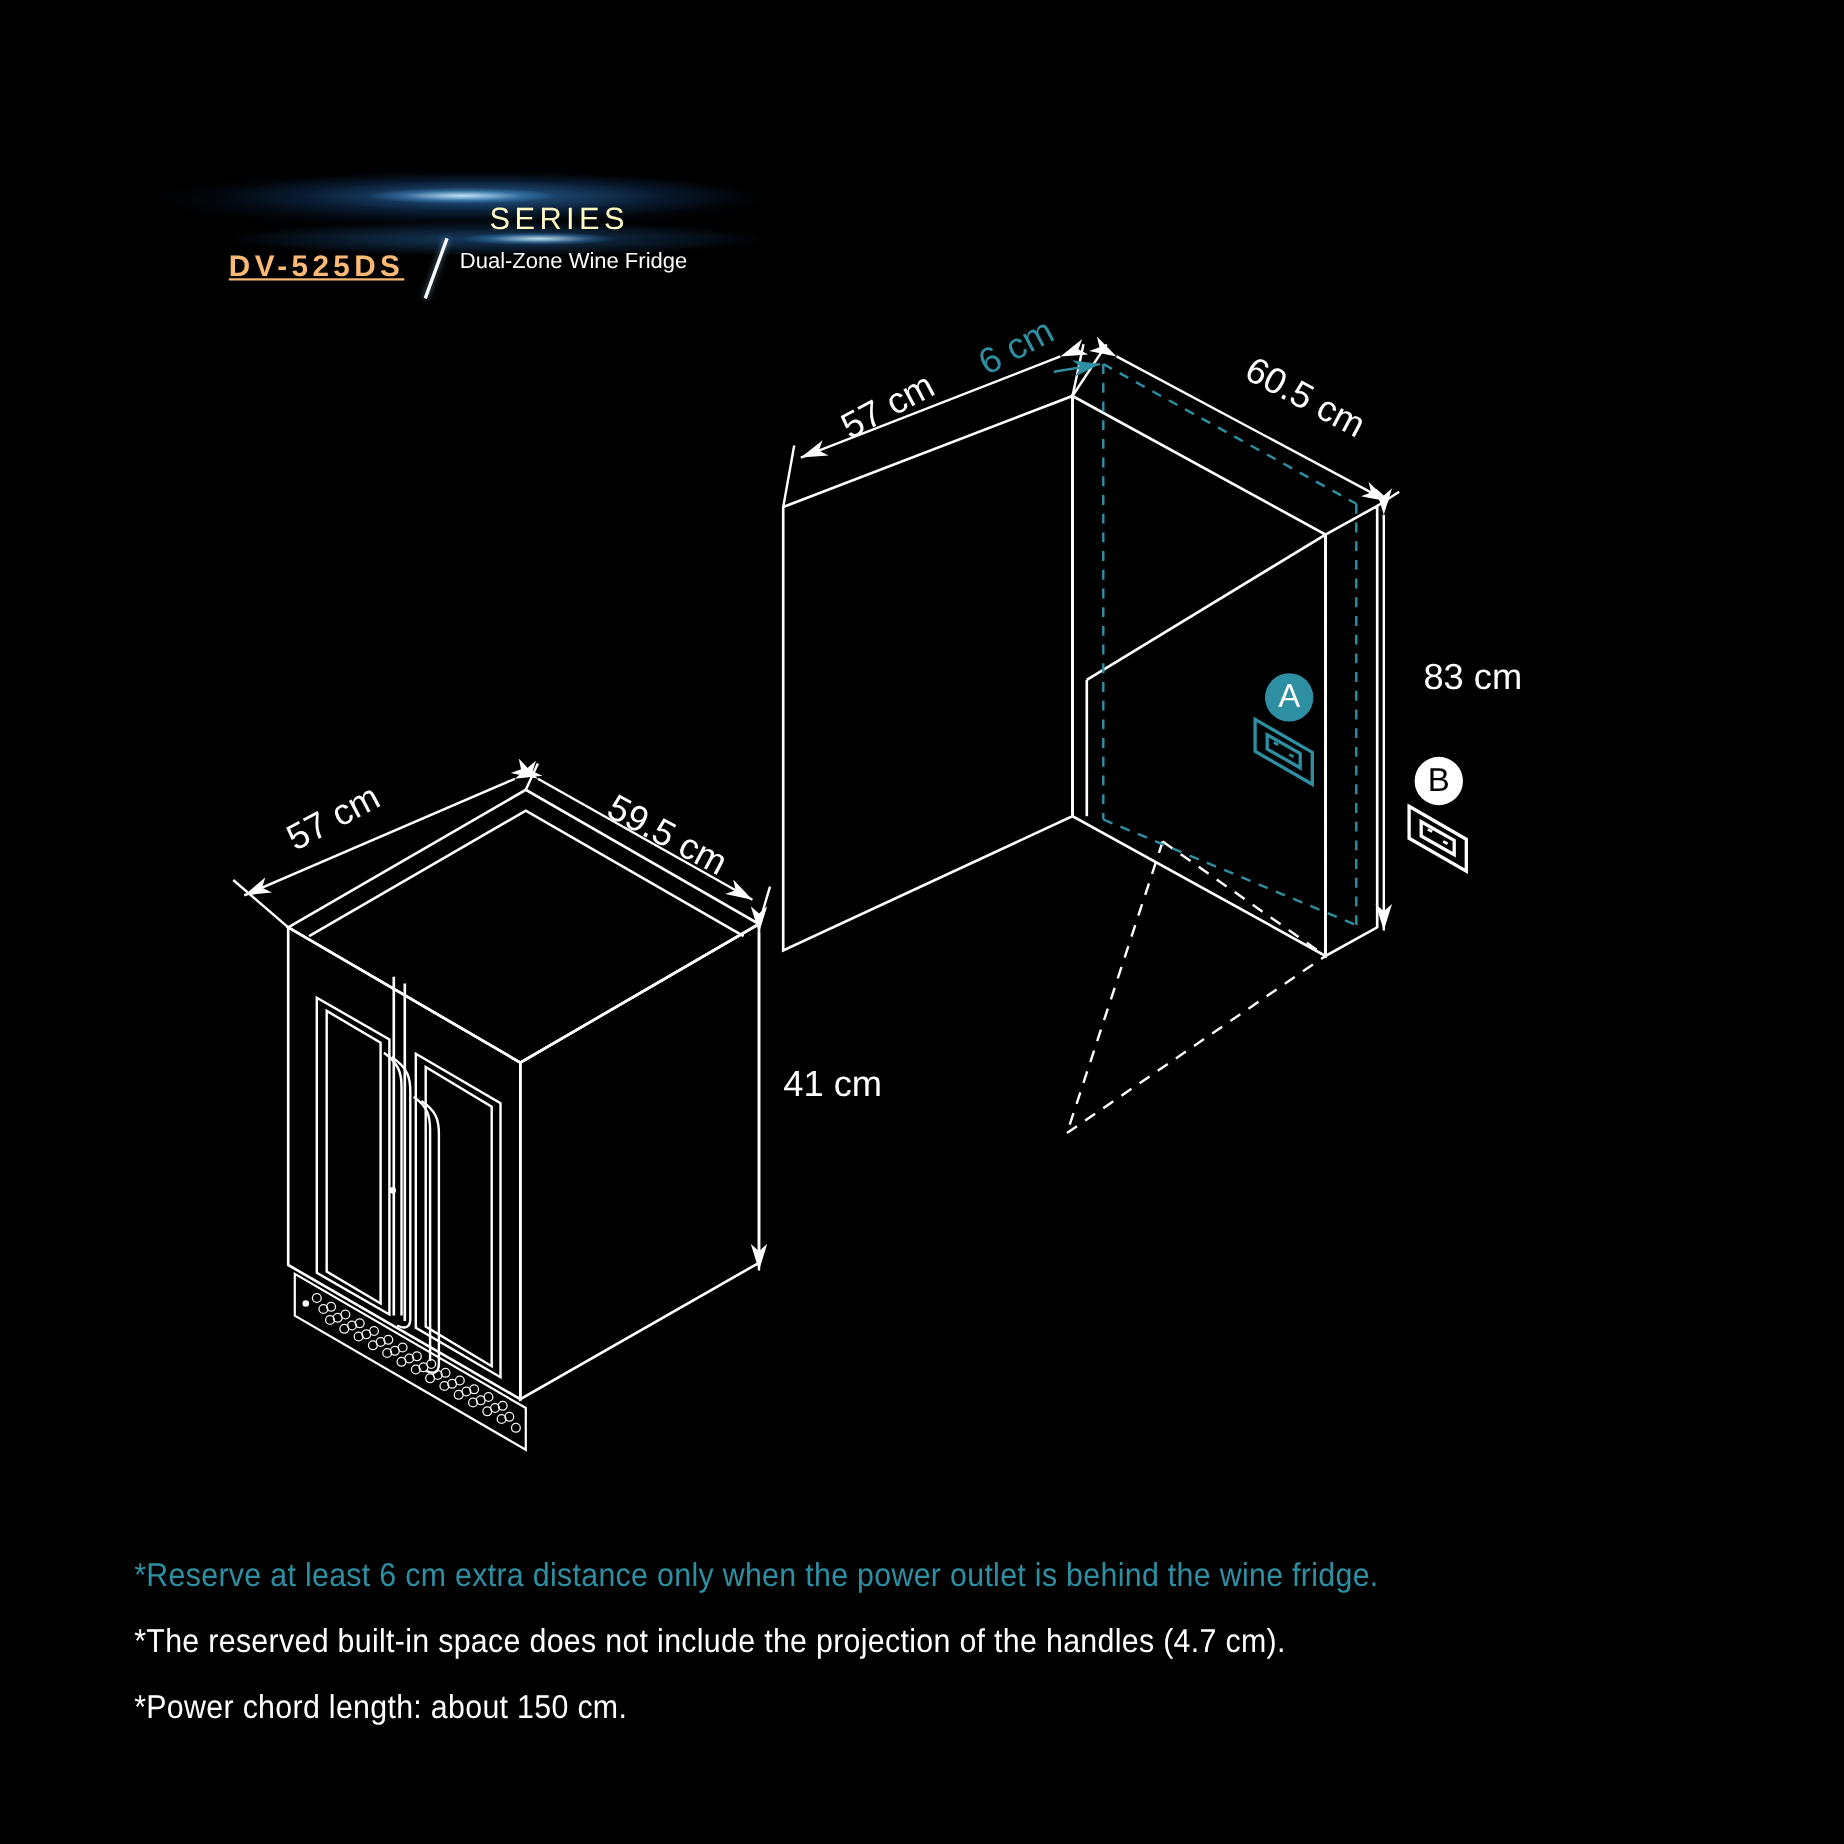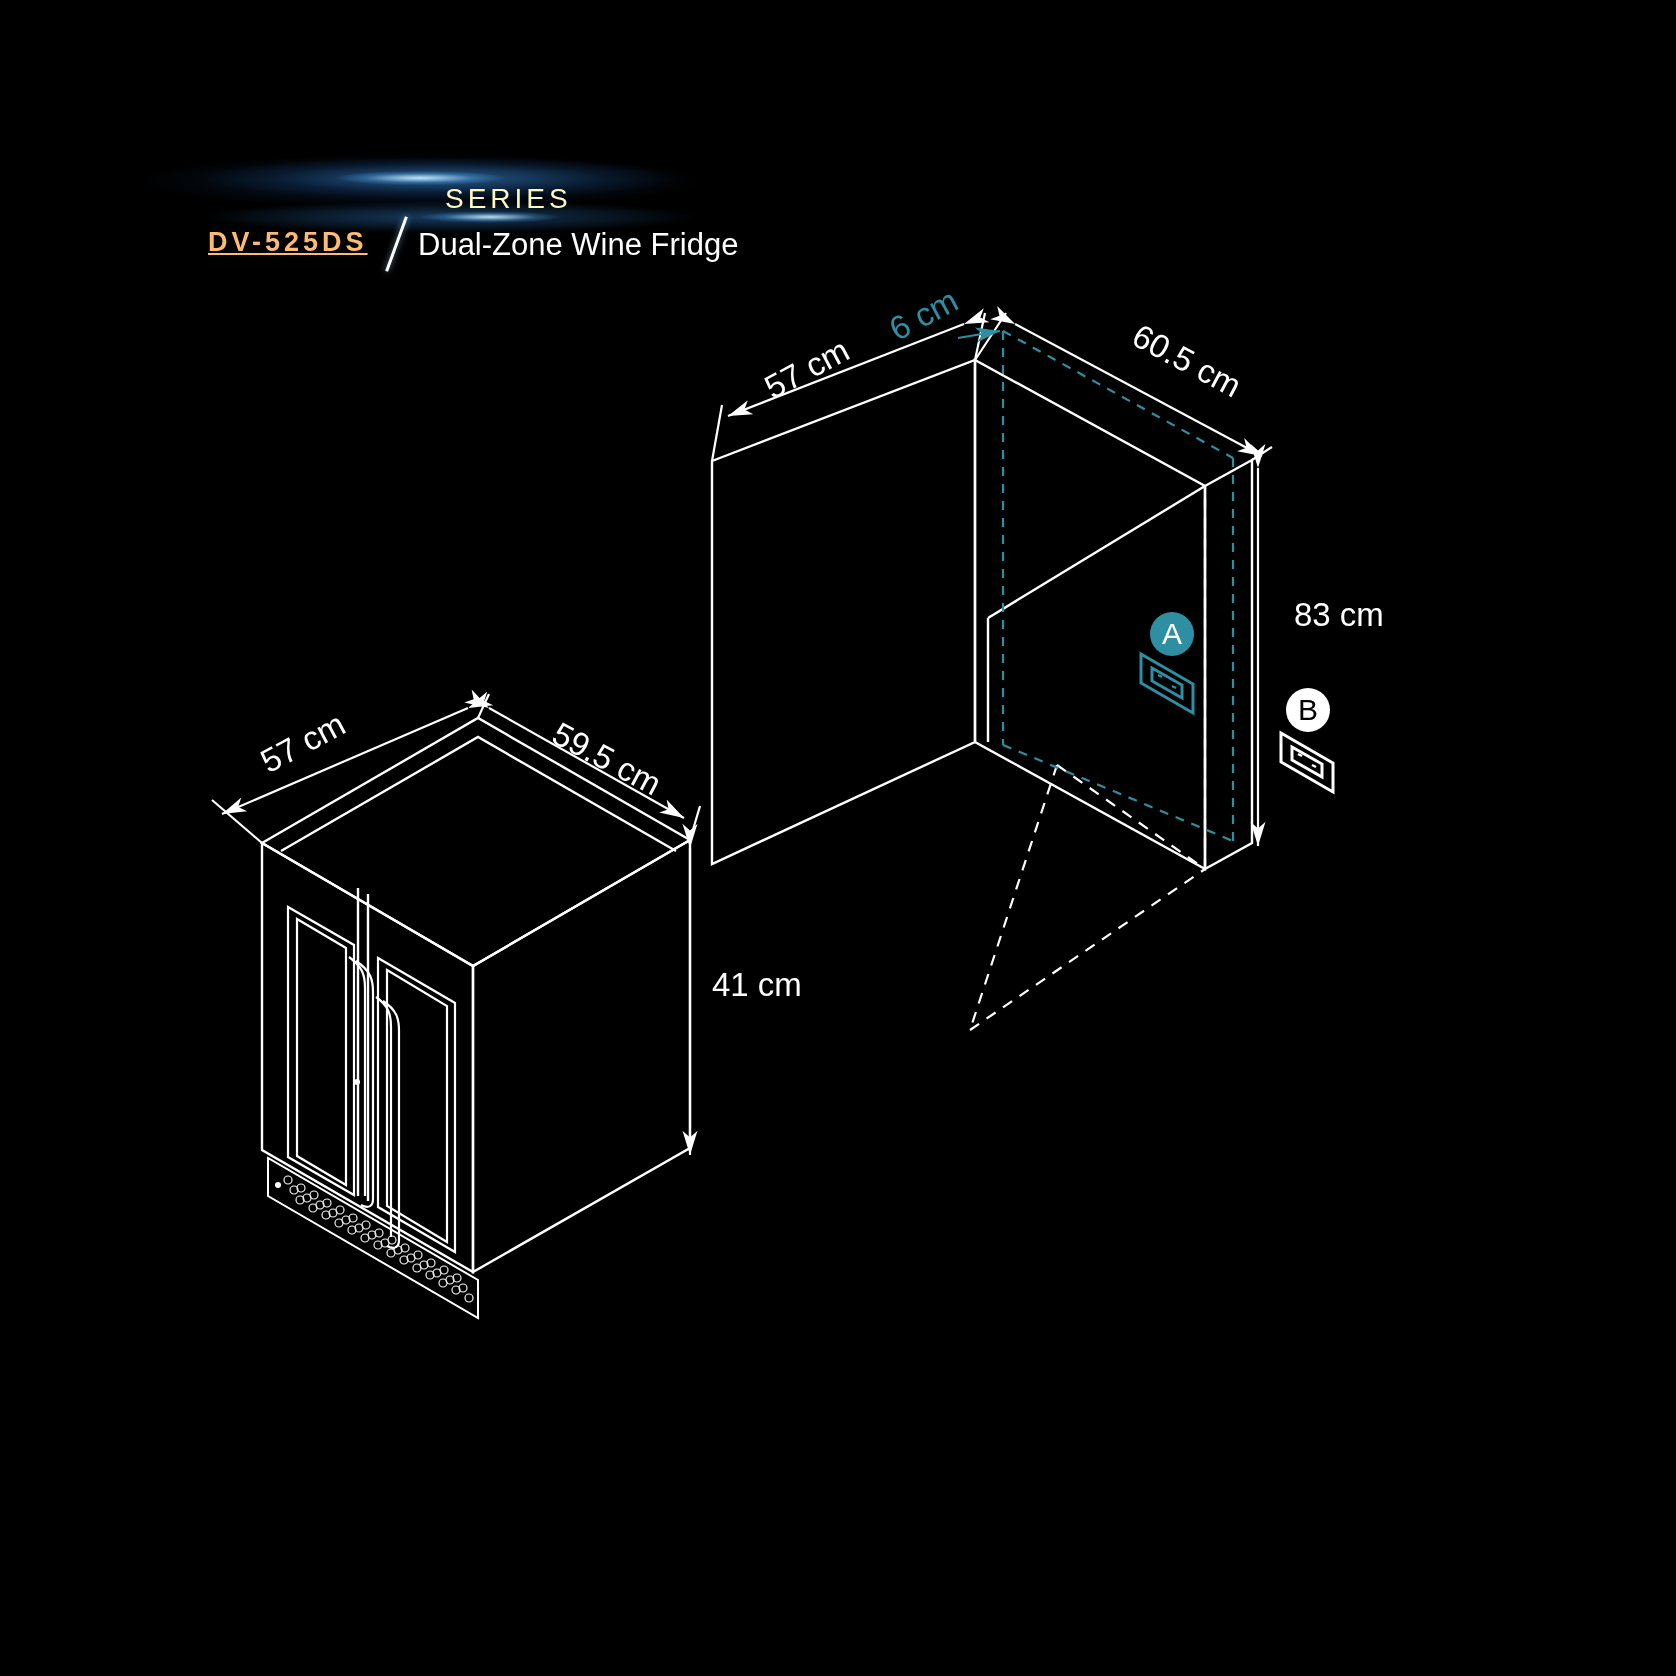--- a/index.html
+++ b/index.html
@@ -44,21 +44,21 @@
     position:absolute;left:118px;top:152px;
     font-size:27px;font-weight:700;letter-spacing:4px;color:#fdba74;text-decoration:underline;
   }
   .logo-slash{
     position:absolute;left:305px;top:140px;
     width:3px;height:58px;background:#fff;transform:rotate(20deg);
     box-shadow:0 0 6px rgba(160,215,255,.6);
   }
   .logo-sub{
     position:absolute;left:328px;top:152px;
-    font-size:31px;font-weight:400;letter-spacing:0px;color:#fff;
+    font-size:20px;font-weight:400;letter-spacing:0px;color:#fff;
   }
 
   .page-title{
     position:absolute;left:783px;top:130px;
     font-size:50px;font-weight:700;letter-spacing:3px;color:#fff;
     font-family:"Liberation Sans", sans-serif;
     white-space:nowrap;
   }
 
   
@@ -273,14 +273,19 @@
   <div class="dimlabel" style="left:1128px;top:342px;transform:rotate(28deg);">60.5 cm</div>
   <div class="dimlabel" style="left:1279px;top:596px;margin-left:15px;">83 cm</div>
 
   <div class="dimlabel" style="left:258px;top:724px;transform:rotate(-28deg);">57 cm</div>
   <div class="dimlabel" style="left:548px;top:740px;transform:rotate(28deg);">59.5 cm</div>
   <div class="dimlabel" style="left:712px;top:966px;">41 cm</div>
 
   <div class="marker a" style="left:1150px;top:612px;">A</div>
   <div class="marker b" style="left:1286px;top:688px;">B</div>
 
+  <div class="notes">
+    <div class="note teal">*Reserve at least 6 cm extra distance only when the power outlet is behind the wine fridge.</div>
+    <div class="note">*The reserved built-in space does not include the projection of the handles (4.7 cm).</div>
+    <div class="note">*Power chord length: about 150 cm.</div>
+  </div>
 
 </div>
 
 </body></html>

